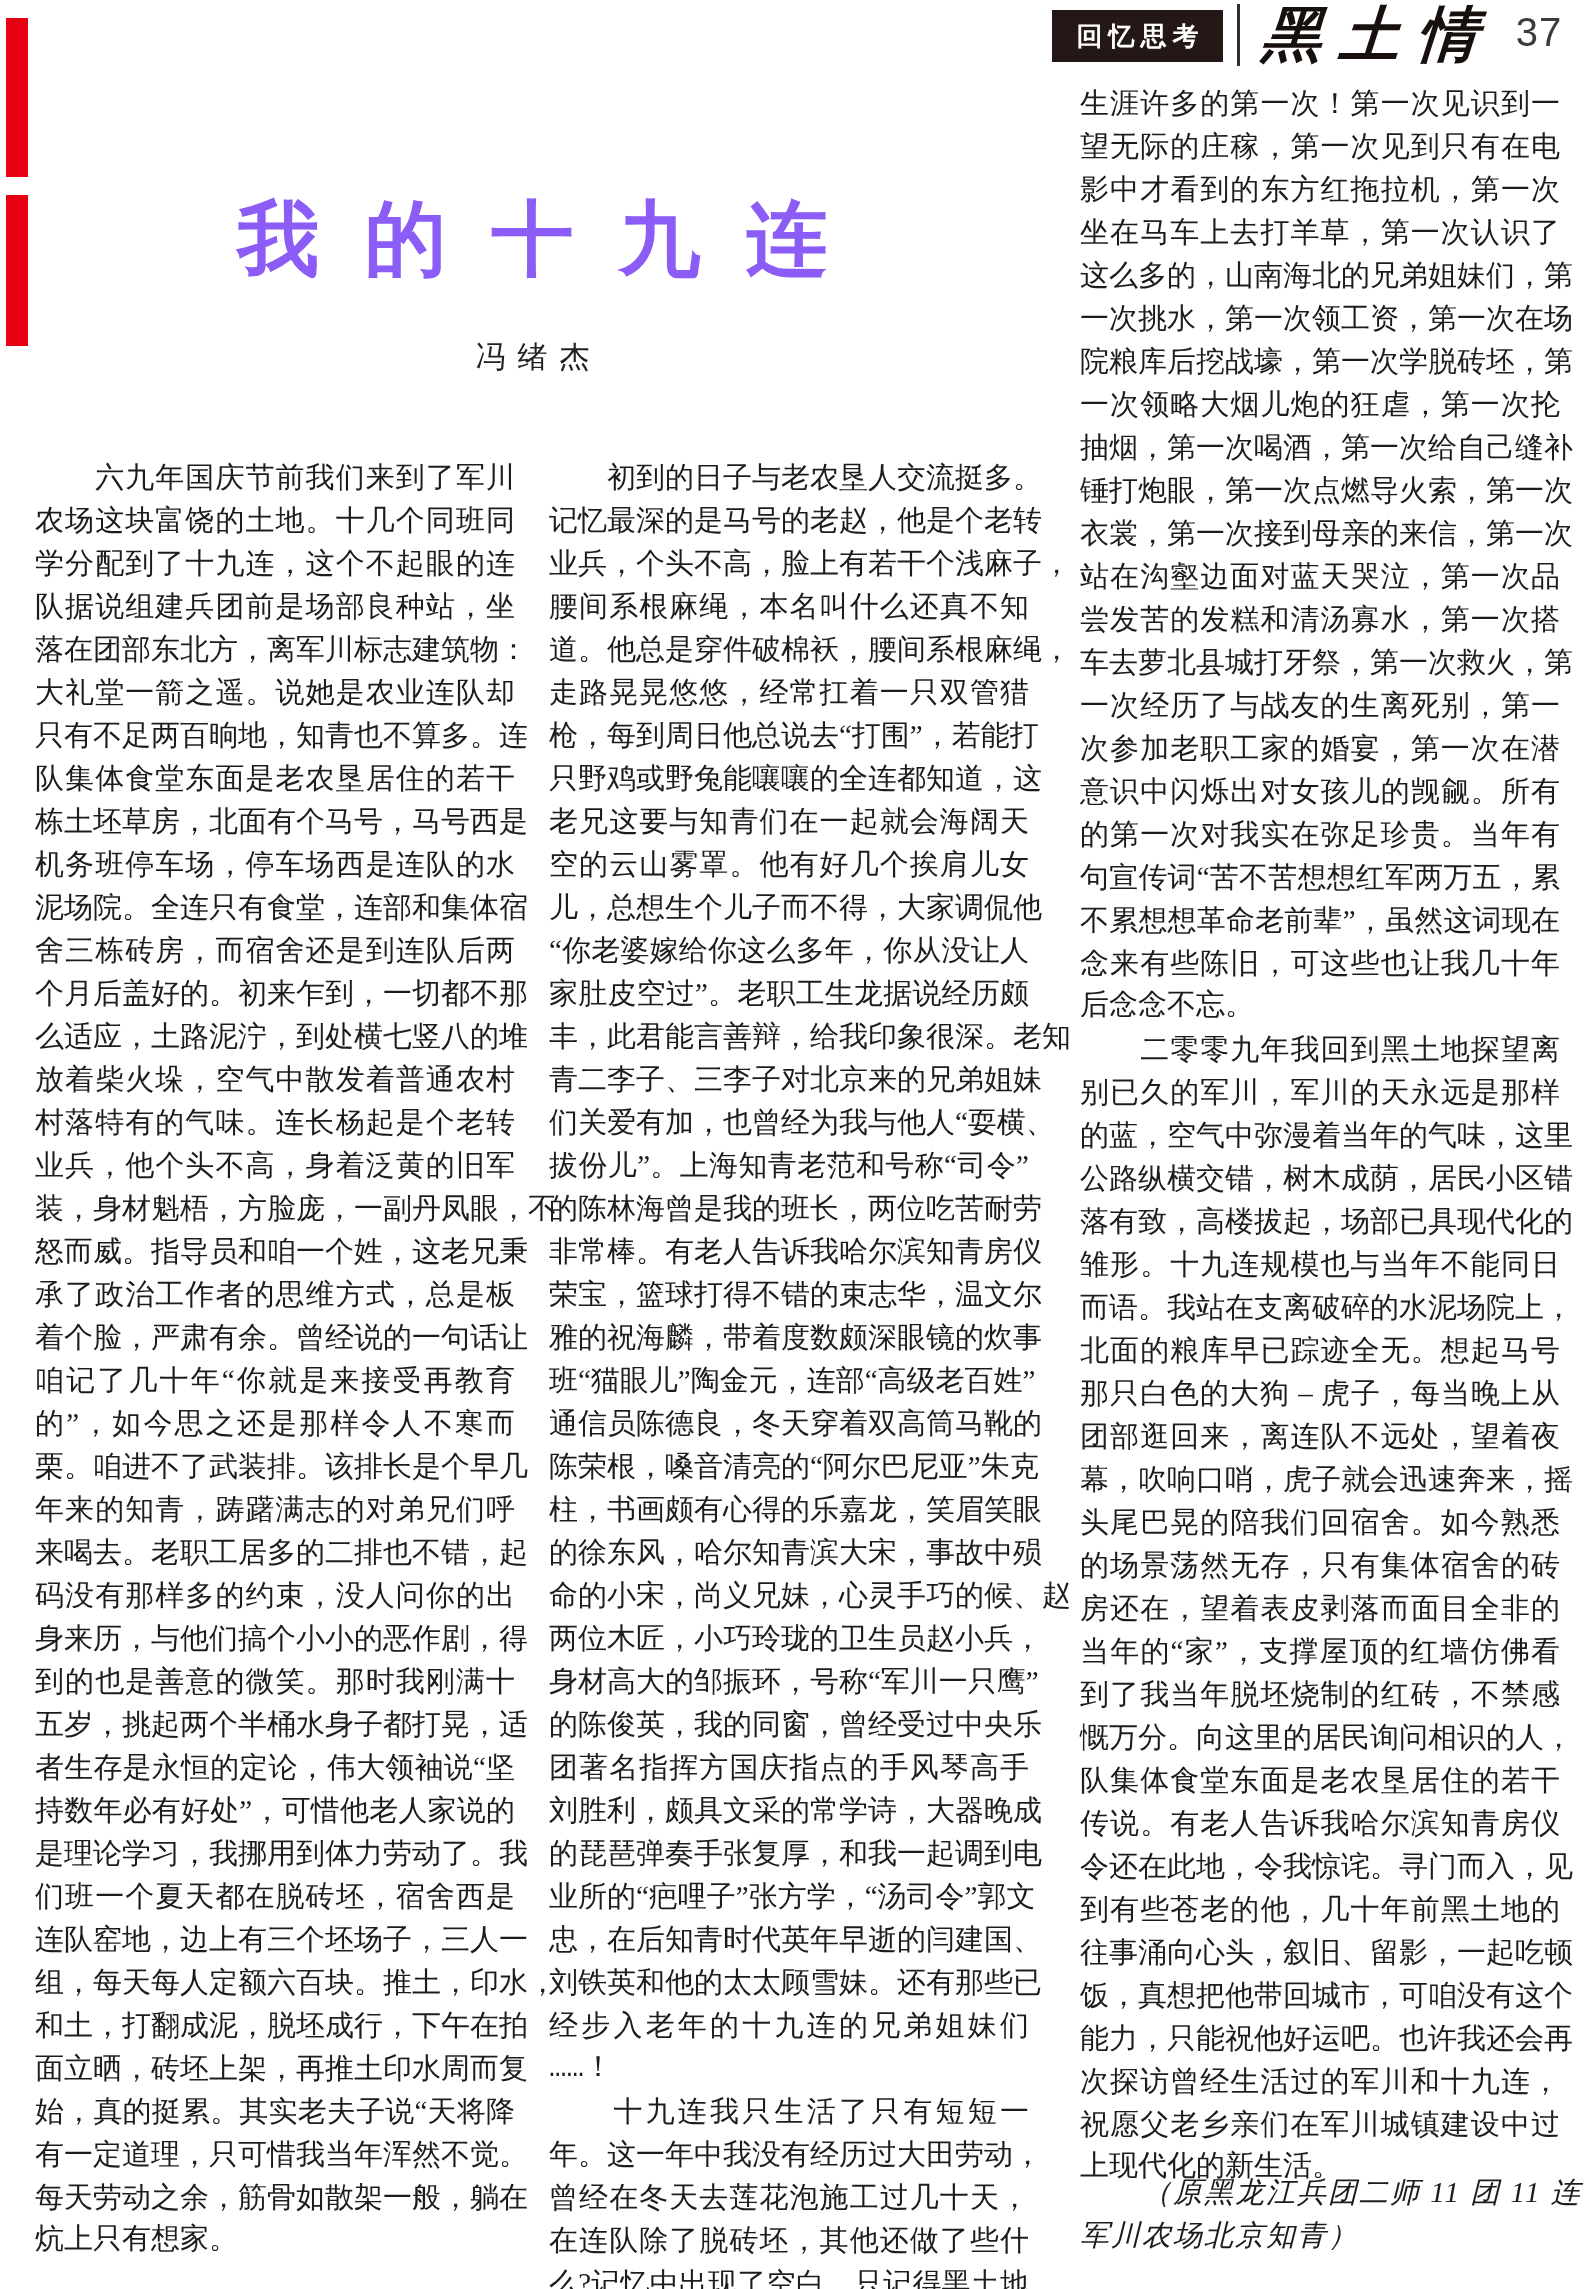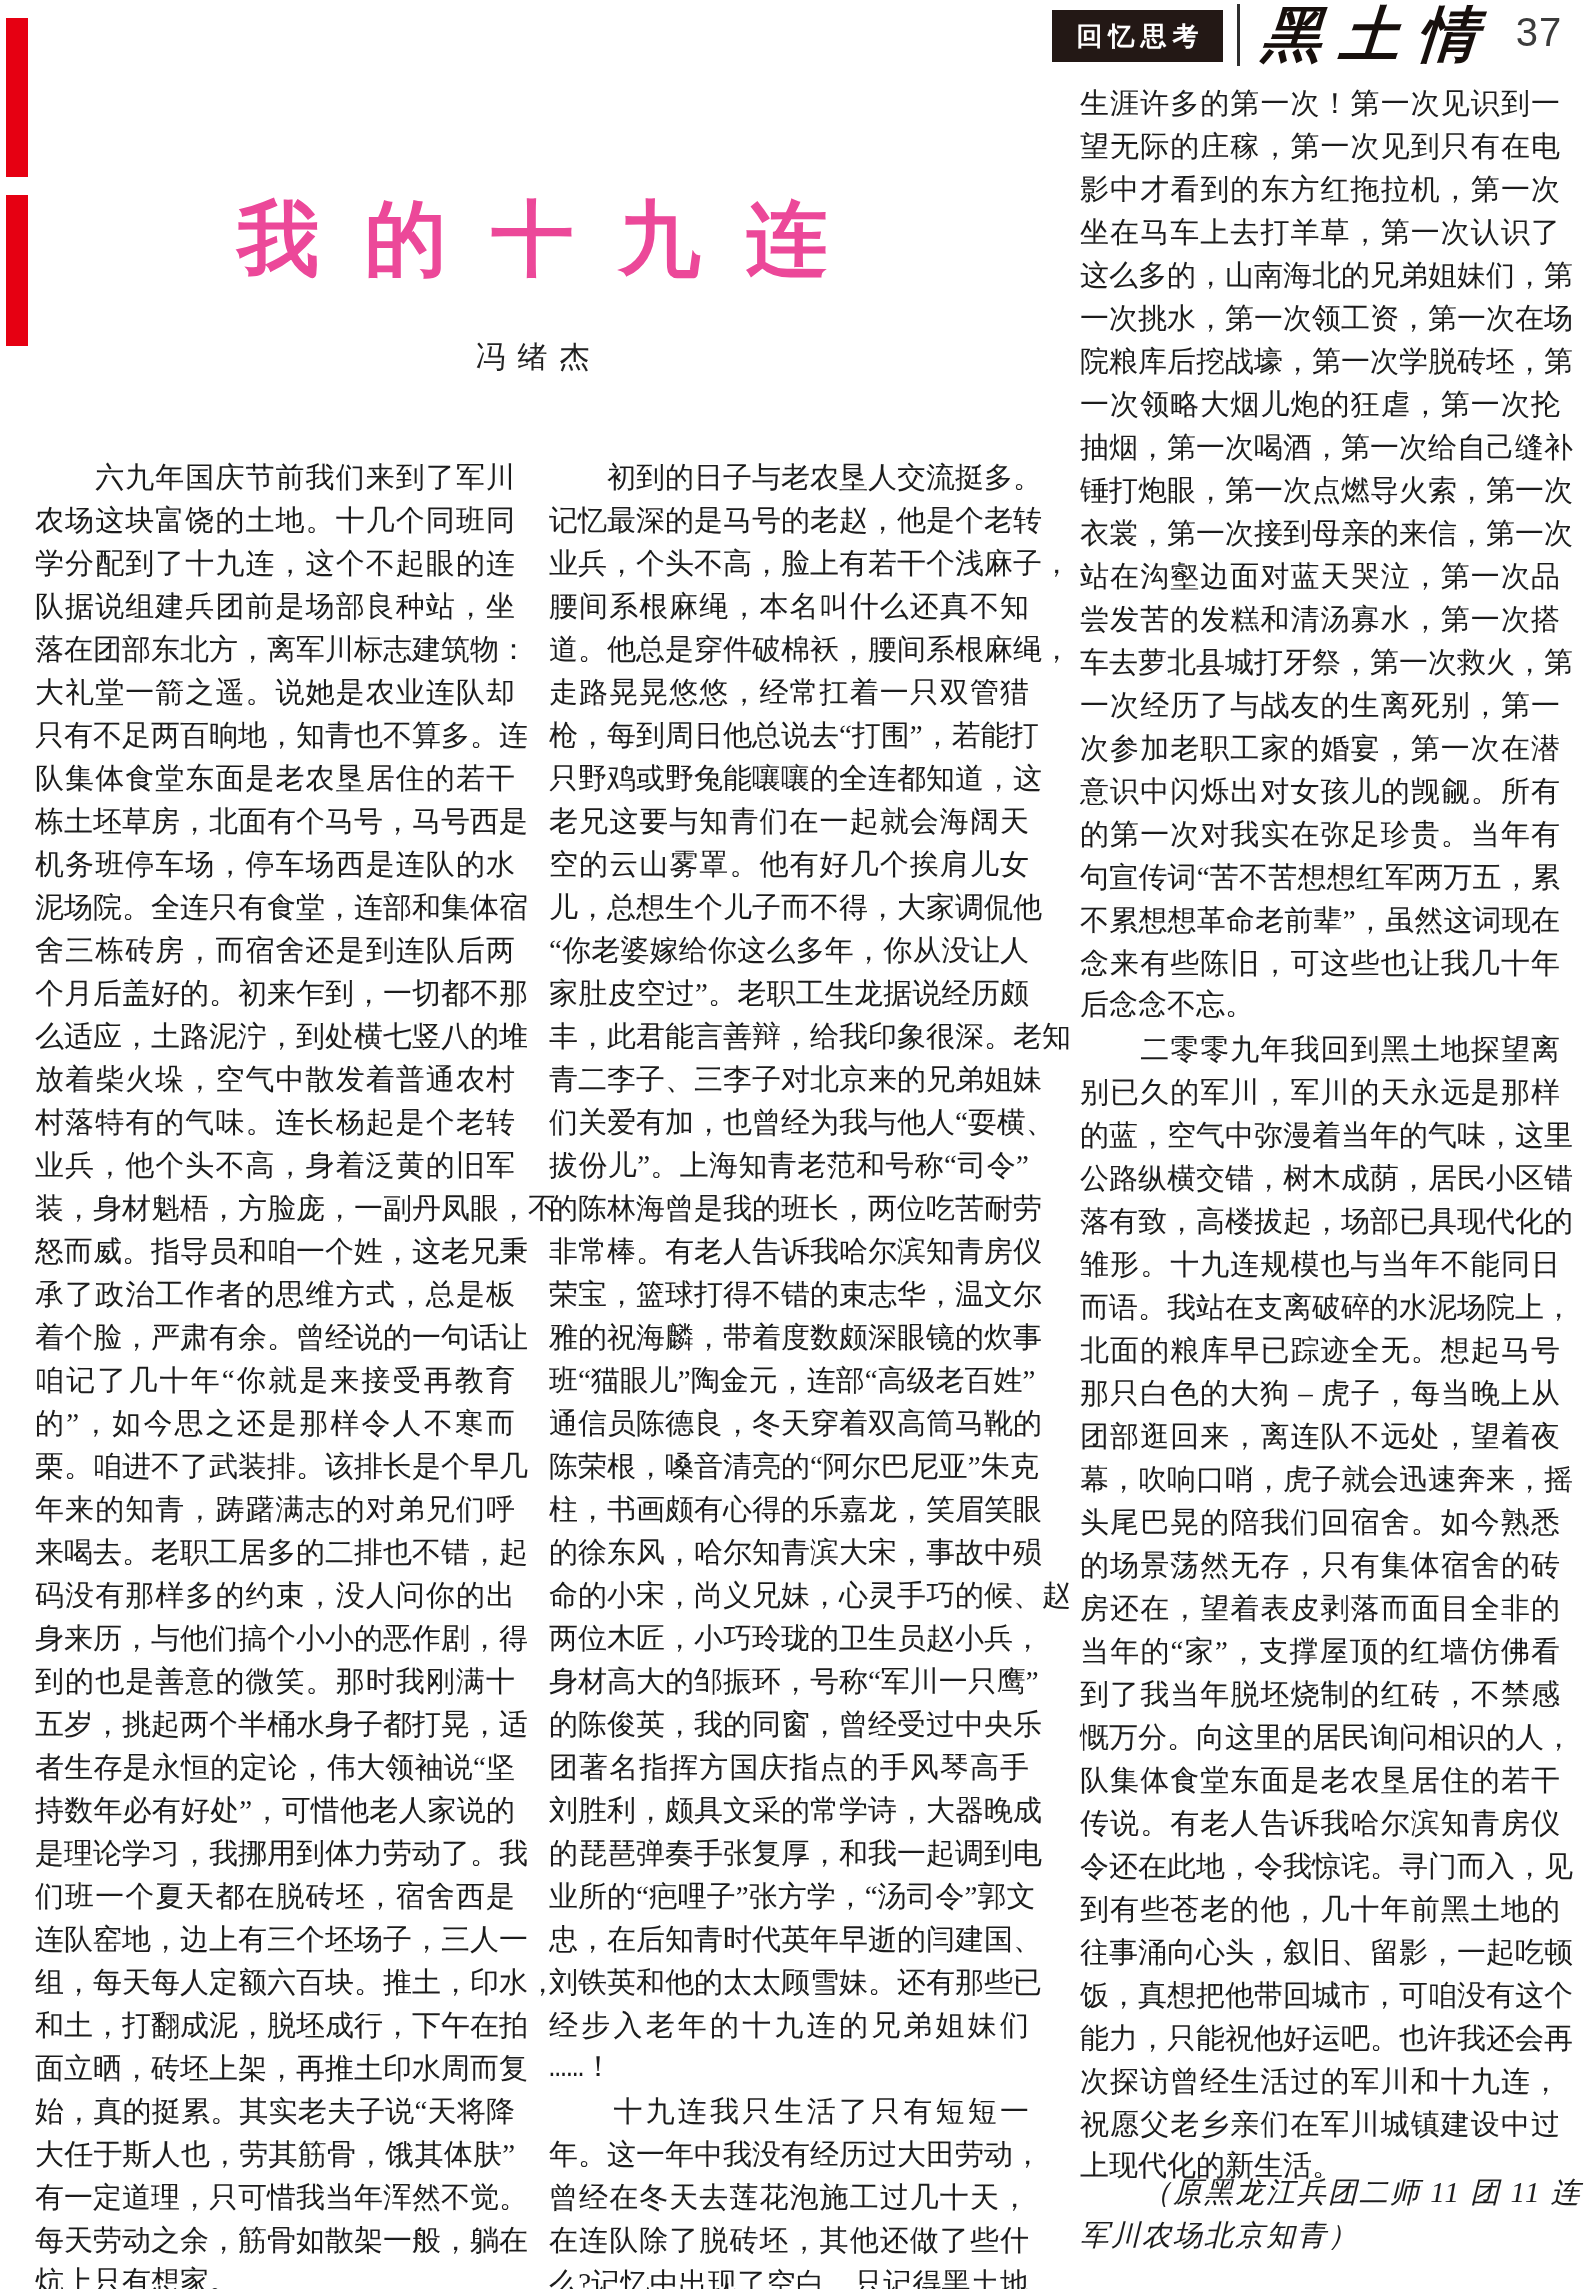--- a/index.html
+++ b/index.html
@@ -39,21 +39,21 @@
   .page-number{
     position:absolute;left:1504px;top:12px;width:70px;text-align:center;
     font-family:"Liberation Sans","DejaVu Sans",sans-serif;font-size:40px;line-height:1;
     color:var(--muted);letter-spacing:1px;
   }
 
   
   .title-block{position:absolute;left:35px;top:195px;width:995px;text-align:center;}
   .article-title{
     margin:0;font-size:82px;font-weight:bold;line-height:1.1;
-    letter-spacing:0.55em;padding-left:0.55em;white-space:nowrap;color:#ec4899;
+    letter-spacing:0.55em;padding-left:0.55em;white-space:nowrap;color:#8b5cf6;
     font-family:"Liberation Serif","DejaVu Serif",serif;
   }
   .article-author{
     margin:0;margin-top:52px;font-size:30px;letter-spacing:12px;padding-left:12px;
     color:#222;font-weight:normal;
   }
 
   
   .col{position:absolute;width:480px;}
   .col1{left:35px;top:456px;}
@@ -124,21 +124,20 @@
     <div class="line">五岁，挑起两个半桶水身子都打晃，适</div>
     <div class="line">者生存是永恒的定论，伟大领袖说“坚</div>
     <div class="line">持数年必有好处”，可惜他老人家说的</div>
     <div class="line">是理论学习，我挪用到体力劳动了。我</div>
     <div class="line">们班一个夏天都在脱砖坯，宿舍西是</div>
     <div class="line">连队窑地，边上有三个坯场子，三人一</div>
     <div class="line">组，每天每人定额六百块。推土，印水，</div>
     <div class="line">和土，打翻成泥，脱坯成行，下午在拍</div>
     <div class="line">面立晒，砖坯上架，再推土印水周而复</div>
     <div class="line">始，真的挺累。其实老夫子说“天将降</div>
-    <div class="line">大任于斯人也，劳其筋骨，饿其体肤”</div>
     <div class="line">有一定道理，只可惜我当年浑然不觉。</div>
     <div class="line">每天劳动之余，筋骨如散架一般，躺在</div>
     <div class="line short">炕上只有想家。</div>
   </div>
 
 <div class="col col2">
     <div class="line">　　初到的日子与老农垦人交流挺多。</div>
     <div class="line">记忆最深的是马号的老赵，他是个老转</div>
     <div class="line">业兵，个头不高，脸上有若干个浅麻子，</div>
     <div class="line">腰间系根麻绳，本名叫什么还真不知</div>

